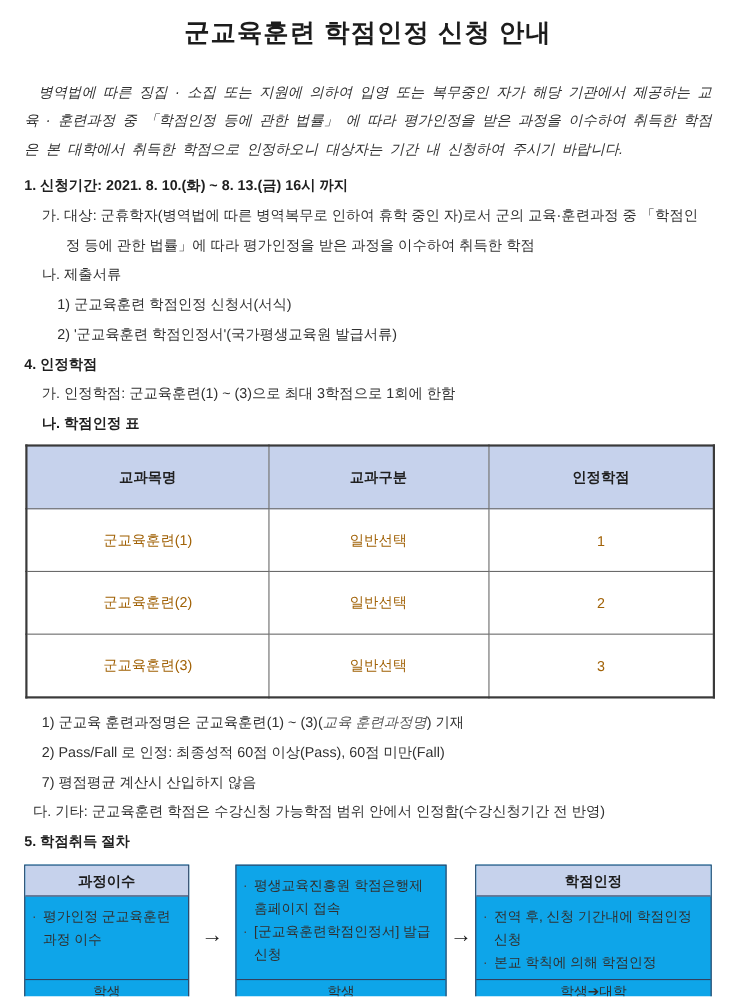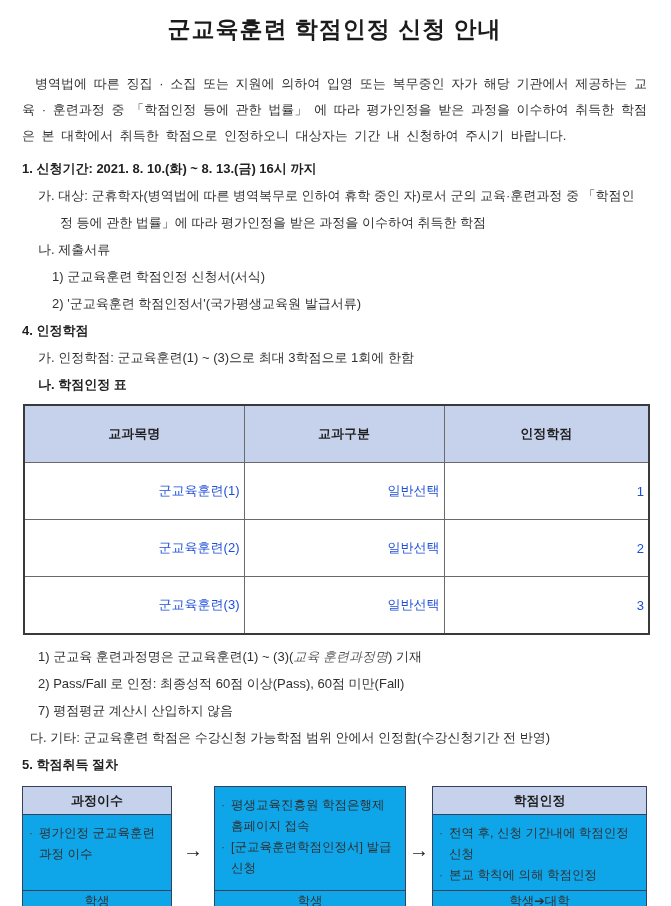--- a/index.html
+++ b/index.html
@@ -8,40 +8,40 @@
   .page {
     width: 671px; height: 906px; overflow: hidden;
     background: #ffffff; padding: 8px 24px 0 22px;
   }
   .doc-title {
     text-align: center; font-size: 23px; font-weight: bold; color: #1c1c1c;
     letter-spacing: 1px; margin: 6px 0 0 0;
   }
   .intro {
     margin: 26px 0 6px 0; font-size: 13px; line-height: 26px;
-    text-align: justify; text-indent: 13px; word-spacing: 3px; color: #303030;
+    text-align: justify; text-indent: 13px; word-spacing: 3px; color: #303030; font-style: italic;
   }
   .line { font-size: 13px; line-height: 27px; color: #303030; }
   .bold { font-weight: bold; color: #1f1f1f; }
   .ind1 { padding-left: 16px; }
   .ind1h { padding-left: 38px; text-indent: -22px; }
   .ind2 { padding-left: 30px; }
   .ind05 { padding-left: 8px; }
   .link { color: #0563c1; text-decoration: underline; cursor: pointer; }
   .it { font-style: italic; color: #5a5a5a; }
 
   table.credit {
     border-collapse: collapse; width: 625px; margin: 6px 0 8px 1px;
     border: 2px solid #3a3a3a; table-layout: fixed; font-size: 13px;
   }
   table.credit th, table.credit td {
     border: 1px solid #6a6a6a; text-align: center; height: 26px; padding: 19px 4px;
   }
   table.credit th { background: #c6d2ec; font-weight: bold; color: #1f1f1f; }
-  table.credit td { color: #1d4ed8; font-weight: normal; text-align: right; }
+  table.credit td { color: #a16207; font-weight: normal; }
   table.credit col.c1 { width: 220px; } table.credit col.c2 { width: 200px; } table.credit col.c3 { width: 205px; }
 
   .notes { margin-top: 2px; }
   .flow { display: flex; align-items: stretch; margin: 8px 0 0 0; width: 625px; }
   .fbox { border: 1.5px solid #33415e; background: #0ea5e9; display: flex; flex-direction: column; }
   .fbox1 { width: 150px; } .fbox2 { width: 192px; } .fbox3 { width: 215px; }
   .fhead {
     background: #c6d2ec; border-bottom: 1.5px solid #33415e; text-align: center;
     font-weight: bold; font-size: 13px; color: #1b1b1b; padding: 5px 2px 4px;
   }

